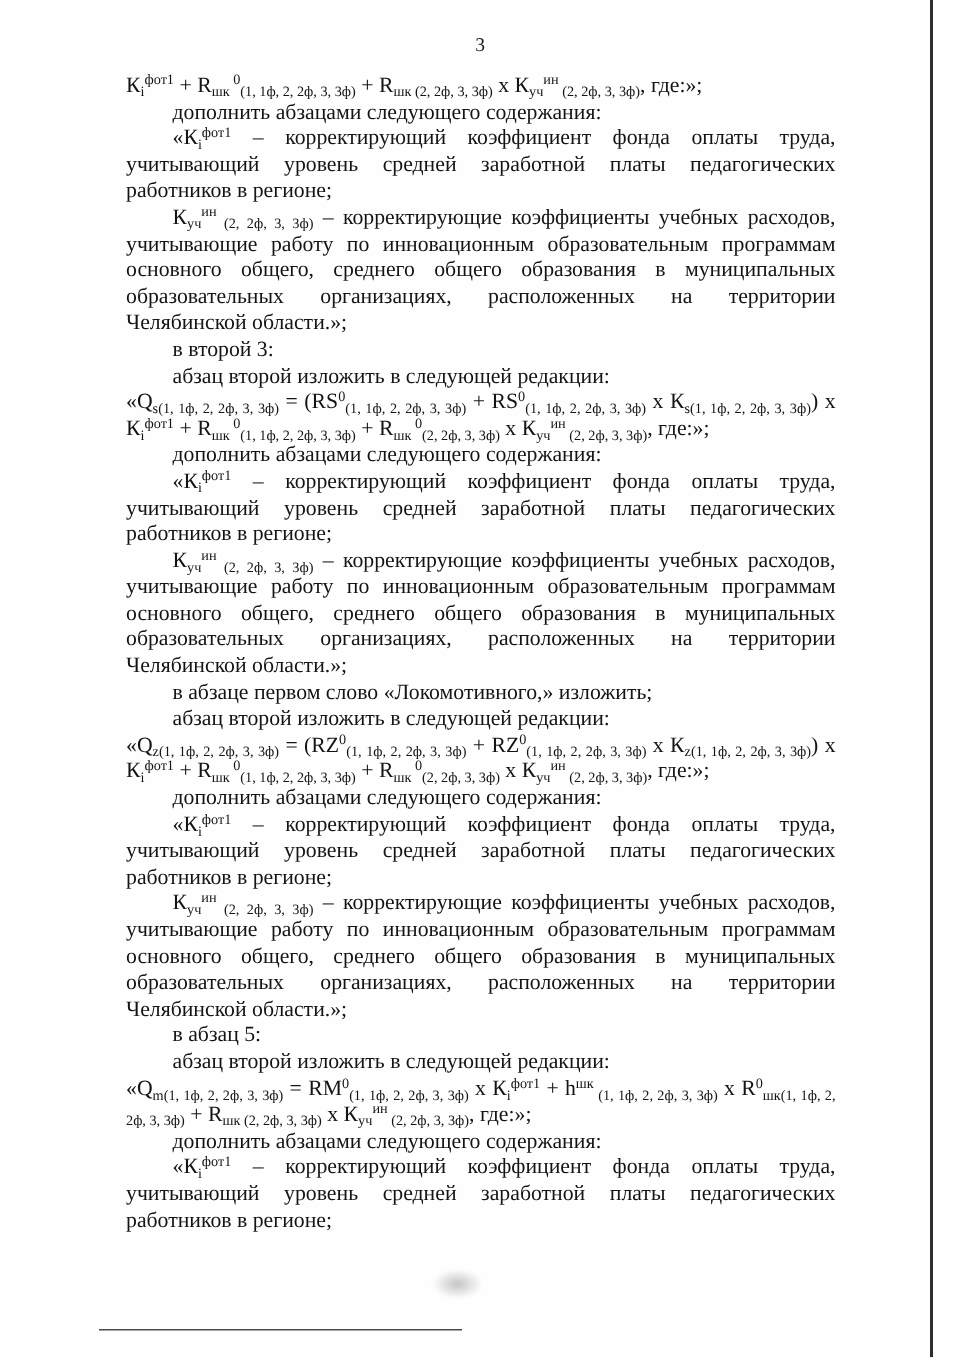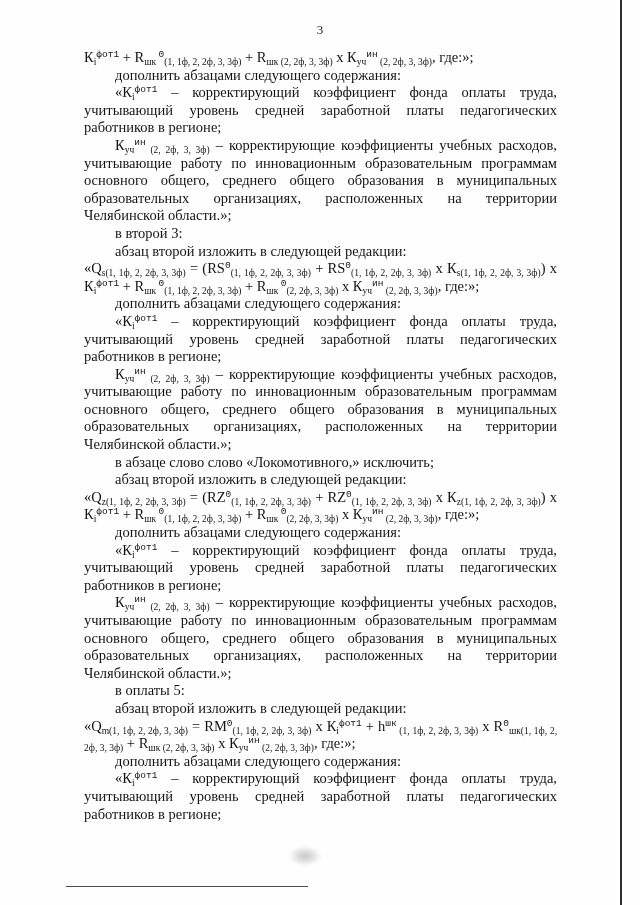--- a/index.html
+++ b/index.html
@@ -35,21 +35,21 @@
     text-align-last: left;
   }
   .para.indent { text-indent: 31px; }
   .para sub, .para sup {
     font-size: 9.5px;
     line-height: 0;
     position: relative;
     vertical-align: baseline;
   }
   .para sub { top: 3px; }
-  .para sup { top: -5px; font-family: Liberation Mono, monospace; }
+  .para sup { top: -5px; }
   .scan-edge-right {
     position: absolute;
     left: 620px;
     top: 0;
     width: 2px;
     height: 905px;
     background: #2e2e2e;
   }
   .scan-line-bottom {
     position: absolute;
@@ -78,27 +78,27 @@
       <p class="para"><span>К</span><sub>i</sub><sup>фот1</sup><span> + R</span><sub>шк </sub><sup>0</sup><sub>(1, 1ф, 2, 2ф, 3, 3ф)</sub><span> + R</span><sub>шк (2, 2ф, 3, 3ф)</sub><span> х К</span><sub>уч</sub><sup>ин</sup><sub> (2, 2ф, 3, 3ф)</sub><span>, где:»;</span></p>
       <p class="para indent"><span>дополнить абзацами следующего содержания:</span></p>
       <p class="para indent"><span>«К</span><sub>i</sub><sup>фот1</sup><span> – корректирующий коэффициент фонда оплаты труда, учитывающий уровень средней заработной платы педагогических работников в регионе;</span></p>
       <p class="para indent"><span>К</span><sub>уч</sub><sup>ин</sup><sub> (2, 2ф, 3, 3ф)</sub><span> – корректирующие коэффициенты учебных расходов, учитывающие работу по инновационным образовательным программам основного общего, среднего общего образования в муниципальных образовательных организациях, расположенных на территории Челябинской области.»;</span></p>
       <p class="para indent"><span>в второй 3:</span></p>
       <p class="para indent"><span>абзац второй изложить в следующей редакции:</span></p>
       <p class="para"><span>«Q</span><sub>s(1, 1ф, 2, 2ф, 3, 3ф)</sub><span> = (RS</span><sup>0</sup><sub>(1, 1ф, 2, 2ф, 3, 3ф)</sub><span> + RS</span><sup>0</sup><sub>(1, 1ф, 2, 2ф, 3, 3ф)</sub><span> х К</span><sub>s(1, 1ф, 2, 2ф, 3, 3ф)</sub><span>) х К</span><sub>i</sub><sup>фот1</sup><span> + R</span><sub>шк </sub><sup>0</sup><sub>(1, 1ф, 2, 2ф, 3, 3ф)</sub><span> + R</span><sub>шк </sub><sup>0</sup><sub>(2, 2ф, 3, 3ф)</sub><span> х К</span><sub>уч</sub><sup>ин</sup><sub> (2, 2ф, 3, 3ф)</sub><span>, где:»;</span></p>
       <p class="para indent"><span>дополнить абзацами следующего содержания:</span></p>
       <p class="para indent"><span>«К</span><sub>i</sub><sup>фот1</sup><span> – корректирующий коэффициент фонда оплаты труда, учитывающий уровень средней заработной платы педагогических работников в регионе;</span></p>
       <p class="para indent"><span>К</span><sub>уч</sub><sup>ин</sup><sub> (2, 2ф, 3, 3ф)</sub><span> – корректирующие коэффициенты учебных расходов, учитывающие работу по инновационным образовательным программам основного общего, среднего общего образования в муниципальных образовательных организациях, расположенных на территории Челябинской области.»;</span></p>
-      <p class="para indent"><span>в абзаце слово слово «Локомотивного,» исключить;</span></p>
+      <p class="para indent"><span>в абзаце первом слово «Локомотивного,» изложить;</span></p>
       <p class="para indent"><span>абзац второй изложить в следующей редакции:</span></p>
       <p class="para"><span>«Q</span><sub>z(1, 1ф, 2, 2ф, 3, 3ф)</sub><span> = (RZ</span><sup>0</sup><sub>(1, 1ф, 2, 2ф, 3, 3ф)</sub><span> + RZ</span><sup>0</sup><sub>(1, 1ф, 2, 2ф, 3, 3ф)</sub><span> х К</span><sub>z(1, 1ф, 2, 2ф, 3, 3ф)</sub><span>) х К</span><sub>i</sub><sup>фот1</sup><span> + R</span><sub>шк </sub><sup>0</sup><sub>(1, 1ф, 2, 2ф, 3, 3ф)</sub><span> + R</span><sub>шк </sub><sup>0</sup><sub>(2, 2ф, 3, 3ф)</sub><span> х К</span><sub>уч</sub><sup>ин</sup><sub> (2, 2ф, 3, 3ф)</sub><span>, где:»;</span></p>
       <p class="para indent"><span>дополнить абзацами следующего содержания:</span></p>
       <p class="para indent"><span>«К</span><sub>i</sub><sup>фот1</sup><span> – корректирующий коэффициент фонда оплаты труда, учитывающий уровень средней заработной платы педагогических работников в регионе;</span></p>
       <p class="para indent"><span>К</span><sub>уч</sub><sup>ин</sup><sub> (2, 2ф, 3, 3ф)</sub><span> – корректирующие коэффициенты учебных расходов, учитывающие работу по инновационным образовательным программам основного общего, среднего общего образования в муниципальных образовательных организациях, расположенных на территории Челябинской области.»;</span></p>
-      <p class="para indent"><span>в оплаты 5:</span></p>
+      <p class="para indent"><span>в абзац 5:</span></p>
       <p class="para indent"><span>абзац второй изложить в следующей редакции:</span></p>
       <p class="para"><span>«Q</span><sub>m(1, 1ф, 2, 2ф, 3, 3ф)</sub><span> = RM</span><sup>0</sup><sub>(1, 1ф, 2, 2ф, 3, 3ф)</sub><span> х К</span><sub>i</sub><sup>фот1</sup><span> + h</span><sup>шк</sup><sub> (1, 1ф, 2, 2ф, 3, 3ф)</sub><span> х R</span><sup>0</sup><sub>шк(1, 1ф, 2, 2ф, 3, 3ф)</sub><span> + R</span><sub>шк (2, 2ф, 3, 3ф)</sub><span> х К</span><sub>уч</sub><sup>ин</sup><sub> (2, 2ф, 3, 3ф)</sub><span>, где:»;</span></p>
       <p class="para indent"><span>дополнить абзацами следующего содержания:</span></p>
       <p class="para indent"><span>«К</span><sub>i</sub><sup>фот1</sup><span> – корректирующий коэффициент фонда оплаты труда, учитывающий уровень средней заработной платы педагогических работников в регионе;</span></p>
     </div>
   <div class="scan-edge-right"></div>
   <div class="scan-line-bottom"></div>
   <div class="scan-smudge"></div>
 </div>
 

